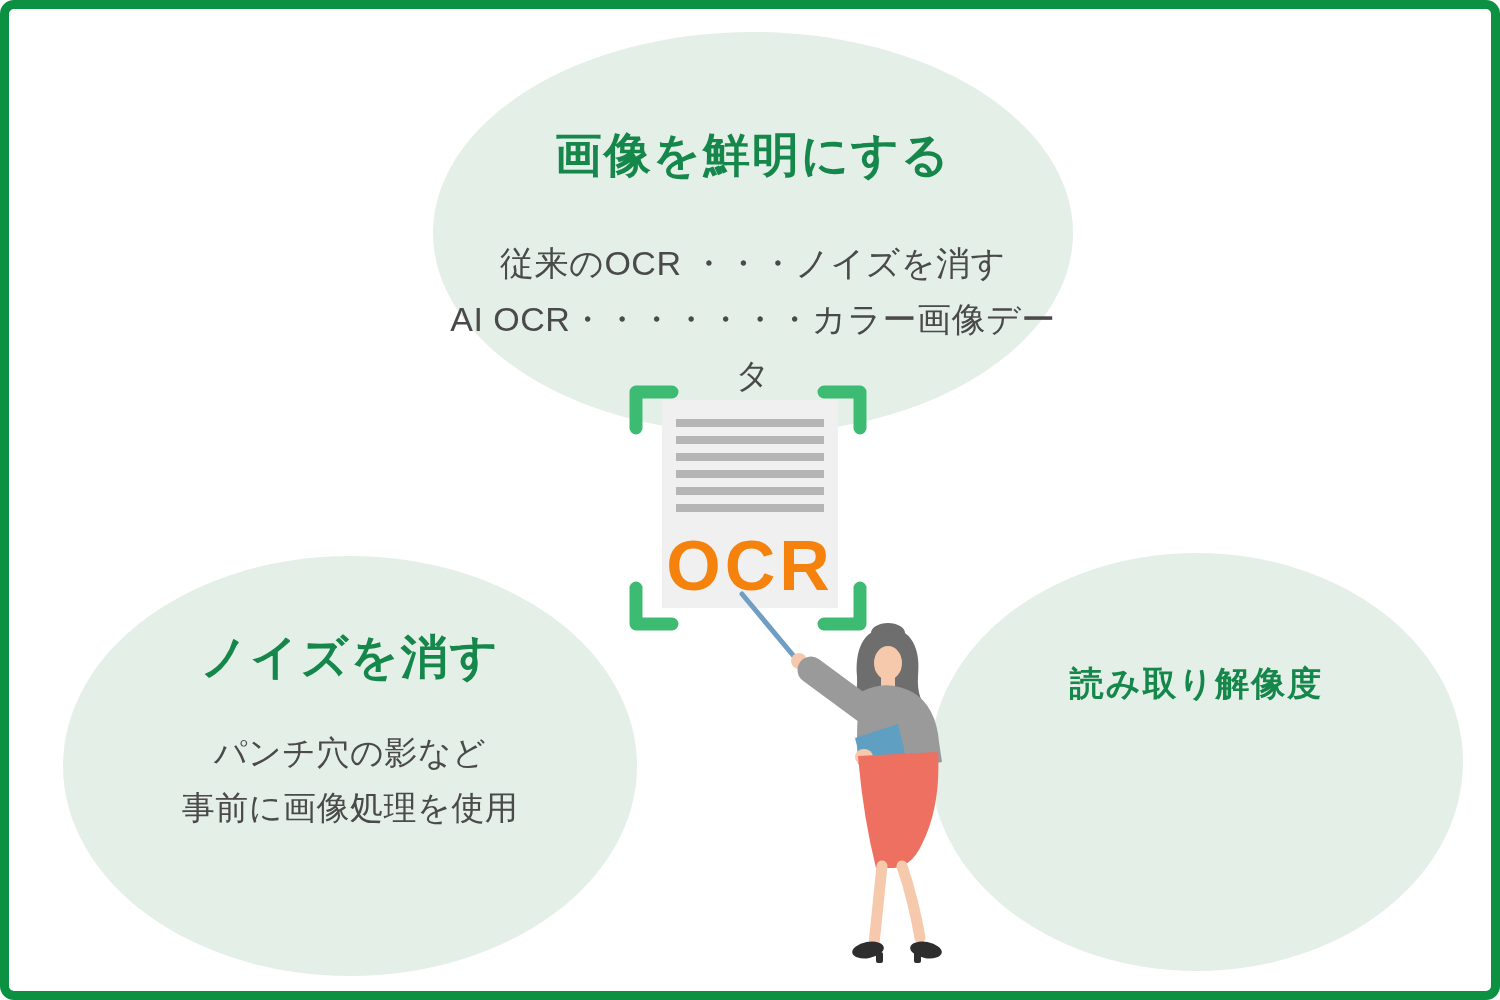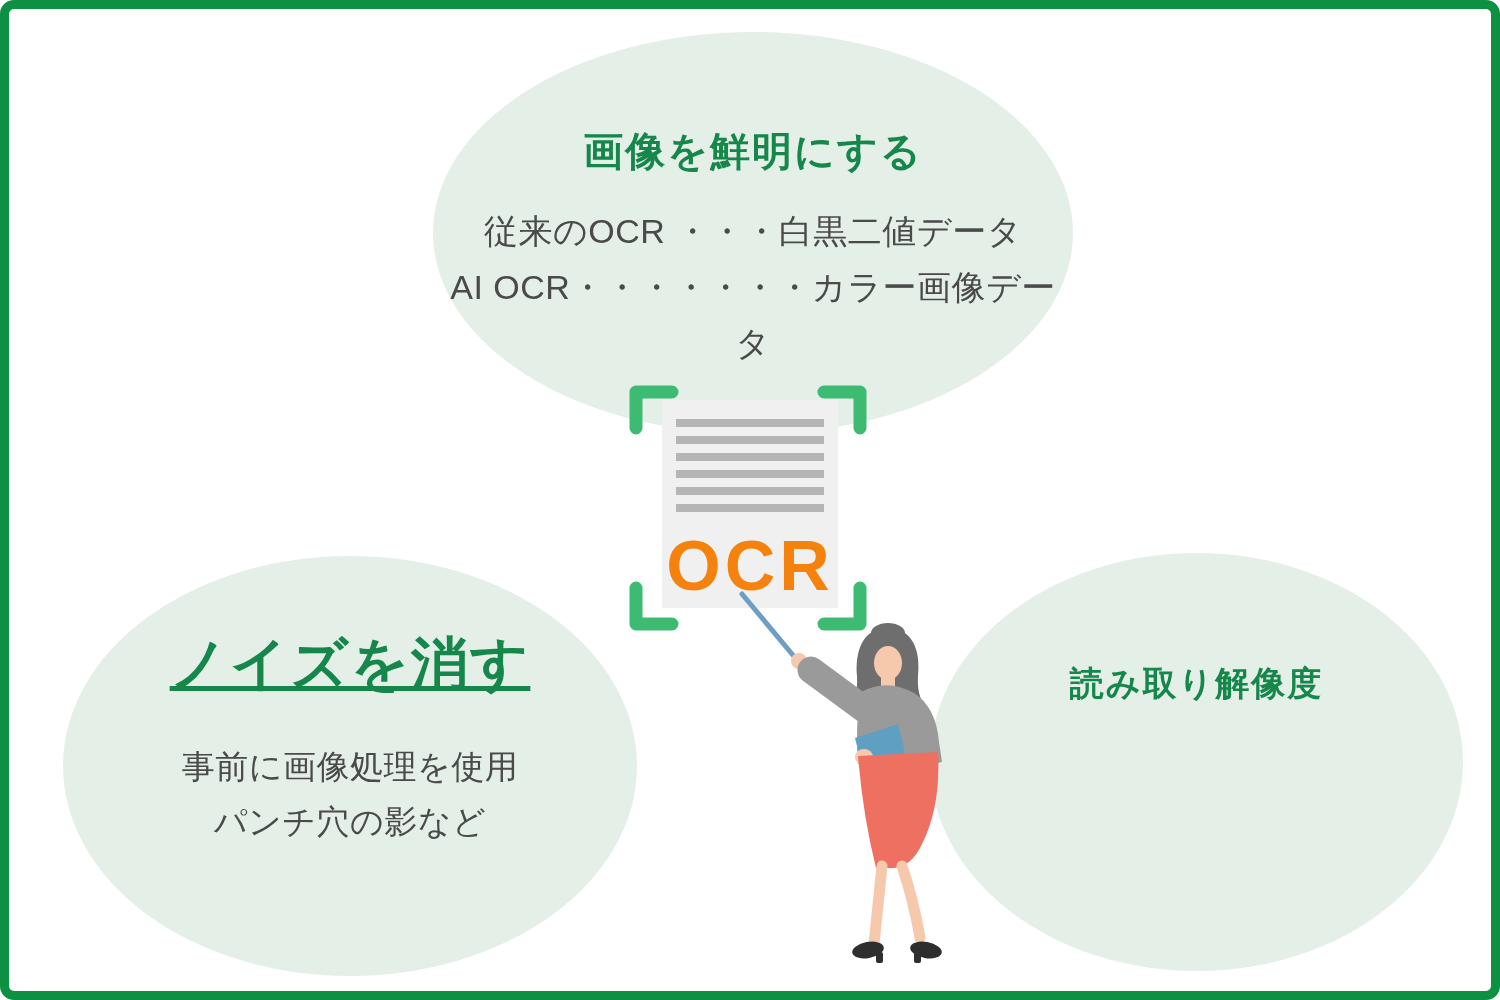--- a/index.html
+++ b/index.html
@@ -18,26 +18,26 @@
     position:absolute;left:0;right:0;text-align:center;z-index:2;
   }
   .bubble-title{
     color:#16874b;font-weight:800;letter-spacing:2px;
   }
   .bubble-line{
     color:#4a4a4a;font-weight:500;letter-spacing:0.5px;
   }
   #bubble-top{left:433px;top:32px;width:640px;height:402px;}
   #bubble-top .bubble-content{top:92px;}
-  #bubble-top .bubble-title{font-size:40px;margin-bottom:24px;}
+  #bubble-top .bubble-title{font-size:47px;margin-bottom:48px;}
   #bubble-top .bubble-line{font-size:34px;line-height:56px;}
 
   #bubble-left{left:63px;top:556px;width:574px;height:420px;}
   #bubble-left .bubble-content{top:70px;}
-  #bubble-left .bubble-title{font-size:57px;margin-bottom:36px;text-decoration:underline;}
+  #bubble-left .bubble-title{font-size:47px;margin-bottom:36px;}
   #bubble-left .bubble-line{font-size:33px;line-height:55px;}
 
   #bubble-right{left:930px;top:553px;width:533px;height:418px;}
   #bubble-right .bubble-content{top:108px;}
   #bubble-right .bubble-title{font-size:34px;margin-bottom:38px;}
   #bubble-right .bubble-line{font-size:33px;line-height:51px;}
 
   .center-art{
     position:absolute;left:0;top:0;width:1500px;height:1000px;z-index:3;pointer-events:none;
   }
@@ -49,30 +49,30 @@
 </head>
 <body>
 
 <div class="canvas">
 
   <div class="frame"></div>
 
   <div class="bubble" id="bubble-top">
     <div class="bubble-content">
       <div class="bubble-title">画像を鮮明にする</div>
-      <div class="bubble-line">従来のOCR ・・・白黒二値データ</div>
+      <div class="bubble-line">従来のOCR ・・・ノイズを消す</div>
       <div class="bubble-line">AI OCR・・・・・・・カラー画像データ</div>
     </div>
   </div>
 
   <div class="bubble" id="bubble-left">
     <div class="bubble-content">
       <div class="bubble-title">ノイズを消す</div>
+      <div class="bubble-line">パンチ穴の影など</div>
       <div class="bubble-line">事前に画像処理を使用</div>
-      <div class="bubble-line">パンチ穴の影など</div>
     </div>
   </div>
 
   <div class="bubble" id="bubble-right">
     <div class="bubble-content">
       <div class="bubble-title">読み取り解像度</div>
     </div>
   </div>
 
   <svg class="center-art" viewBox="0 0 1500 1000">

